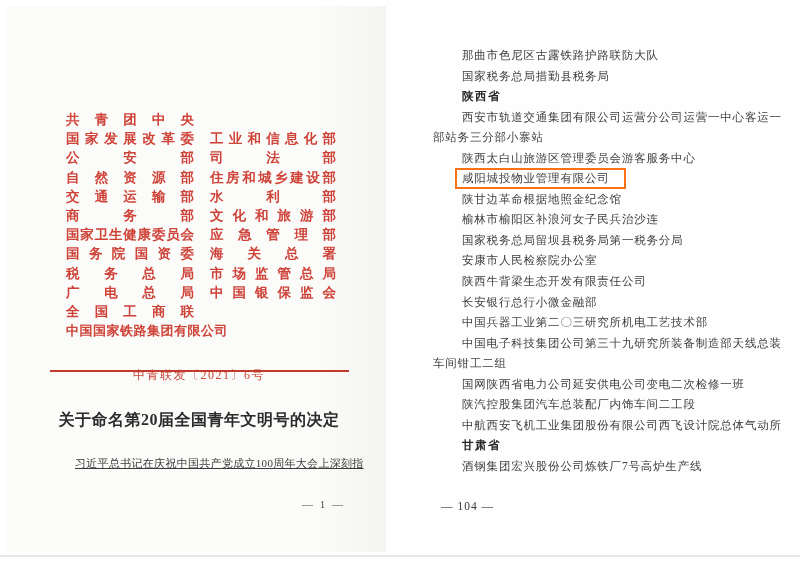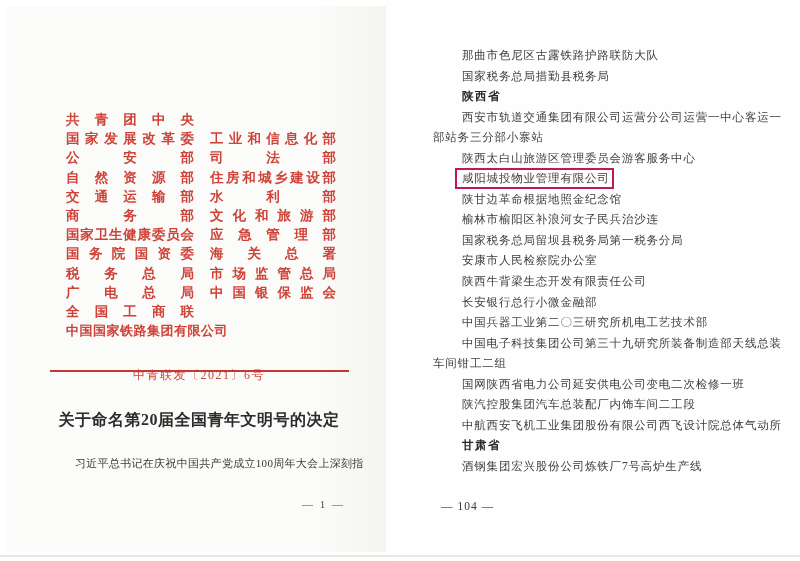--- a/index.html
+++ b/index.html
@@ -20,34 +20,34 @@
          font-weight:bold;color:#cf4238;text-align:justify;text-align-last:justify;overflow:visible;}
   .acell.c1{left:0;width:128px;}
   .acell.c2{left:144px;width:126px;}
   #rail-line{margin-top:2px;font-size:13px;font-weight:bold;color:#cf4238;letter-spacing:0.5px;line-height:15px;}
 
   #doc-number{position:absolute;left:44px;top:361px;width:298px;text-align:center;
               font-size:12px;color:#c9453a;letter-spacing:1.5px;}
   #red-rule{position:absolute;left:44px;top:364px;width:299px;height:2px;background:#c23a2e;}
   #doc-title{position:absolute;left:38px;top:404px;width:310px;text-align:center;
              font-size:16px;font-weight:bold;color:#2b2b2b;letter-spacing:0.5px;}
-  .body-line{position:absolute;font-size:11px;color:#3a3a3a;letter-spacing:0.3px;white-space:nowrap;line-height:15px;}
+  .body-line{position:absolute;font-size:11px;color:#3a3a3a;letter-spacing:0.3px;white-space:nowrap;line-height:15px;text-decoration:underline;}
   #body-line-1{left:69px;top:450px;}
   #body-line-2{left:44px;top:472px;}
   #pageno-left{position:absolute;left:44px;top:492px;width:295px;text-align:right;
                font-size:11px;color:#4a4a4a;letter-spacing:2px;}
 
   
   #award-list{position:absolute;left:47px;top:45px;width:360px;}
   .rline{height:20.55px;line-height:20.55px;white-space:nowrap;font-size:11.5px;
          letter-spacing:0.8px;color:#3d3d3d;}
   .rline.item,.rline.item-boxed,.rline.province{padding-left:29px;}
   .rline.province{font-weight:bold;color:#262626;letter-spacing:1.5px;}
-  .rline.item-boxed .hl{display:inline-block;line-height:14px;border:2px solid #be185d;
-                        padding:1px 2px 2px 5px;margin-left:-7px;}
+  .rline.item-boxed .hl{display:inline-block;line-height:14px;border:2px solid #f97316;
+                        padding:1px 14px 2px 5px;margin-left:-7px;}
   #pageno-right{position:absolute;left:55px;top:500px;font-size:11.5px;color:#3a3a3a;letter-spacing:1px;}
 </style>
 </head>
 <body>
 
 <div id="page-left" class="page">
   <div id="agency-block">
 
   <div class="arow">
         <div class="acell c1">共青团中央</div>

